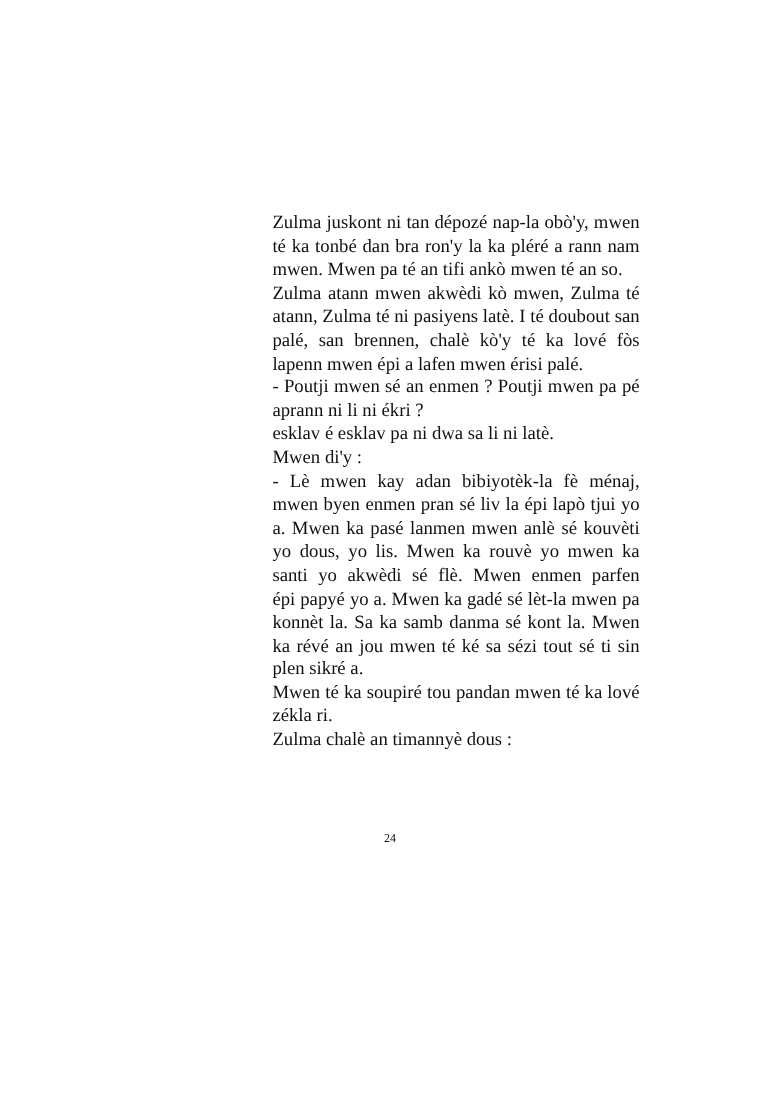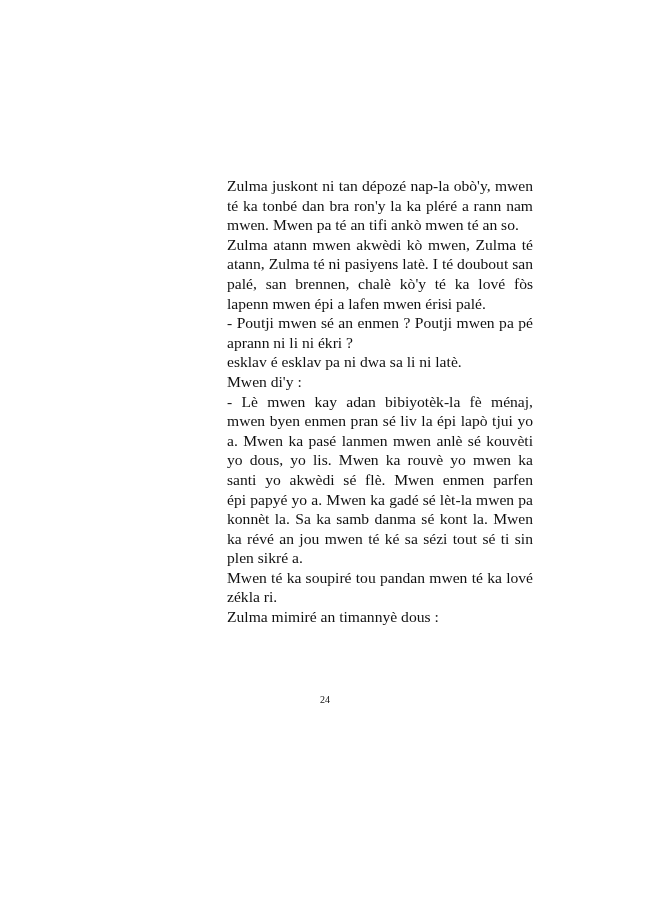--- a/index.html
+++ b/index.html
@@ -73,17 +73,17 @@
     <span class="line justify">mwen byen enmen pran sé liv la épi lapò tjui yo</span>
     <span class="line justify">a. Mwen ka pasé lanmen mwen anlè sé kouvèti a,</span>
     <span class="line justify">yo dous, yo lis. Mwen ka rouvè yo mwen ka</span>
     <span class="line justify">santi yo akwèdi sé flè. Mwen enmen parfen danma</span>
     <span class="line justify">épi papyé yo a. Mwen ka gadé sé lèt-la mwen pa</span>
     <span class="line justify">konnèt la. Sa ka samb danma sé kont la. Mwen té</span>
     <span class="line justify">ka révé an jou mwen té ké sa sézi tout sé ti sin</span>
     <span class="line">plen sikré a.</span>
     <span class="line justify">Mwen té ka soupiré tou pandan mwen té ka lové</span>
     <span class="line">zékla ri.</span>
-    <span class="line">Zulma mimiré an timannyè dous :</span>
+    <span class="line">Zulma chalè an timannyè dous :</span>
   </div>
 
   <div class="page-number">24</div>
 </div>
 
 </body></html>

